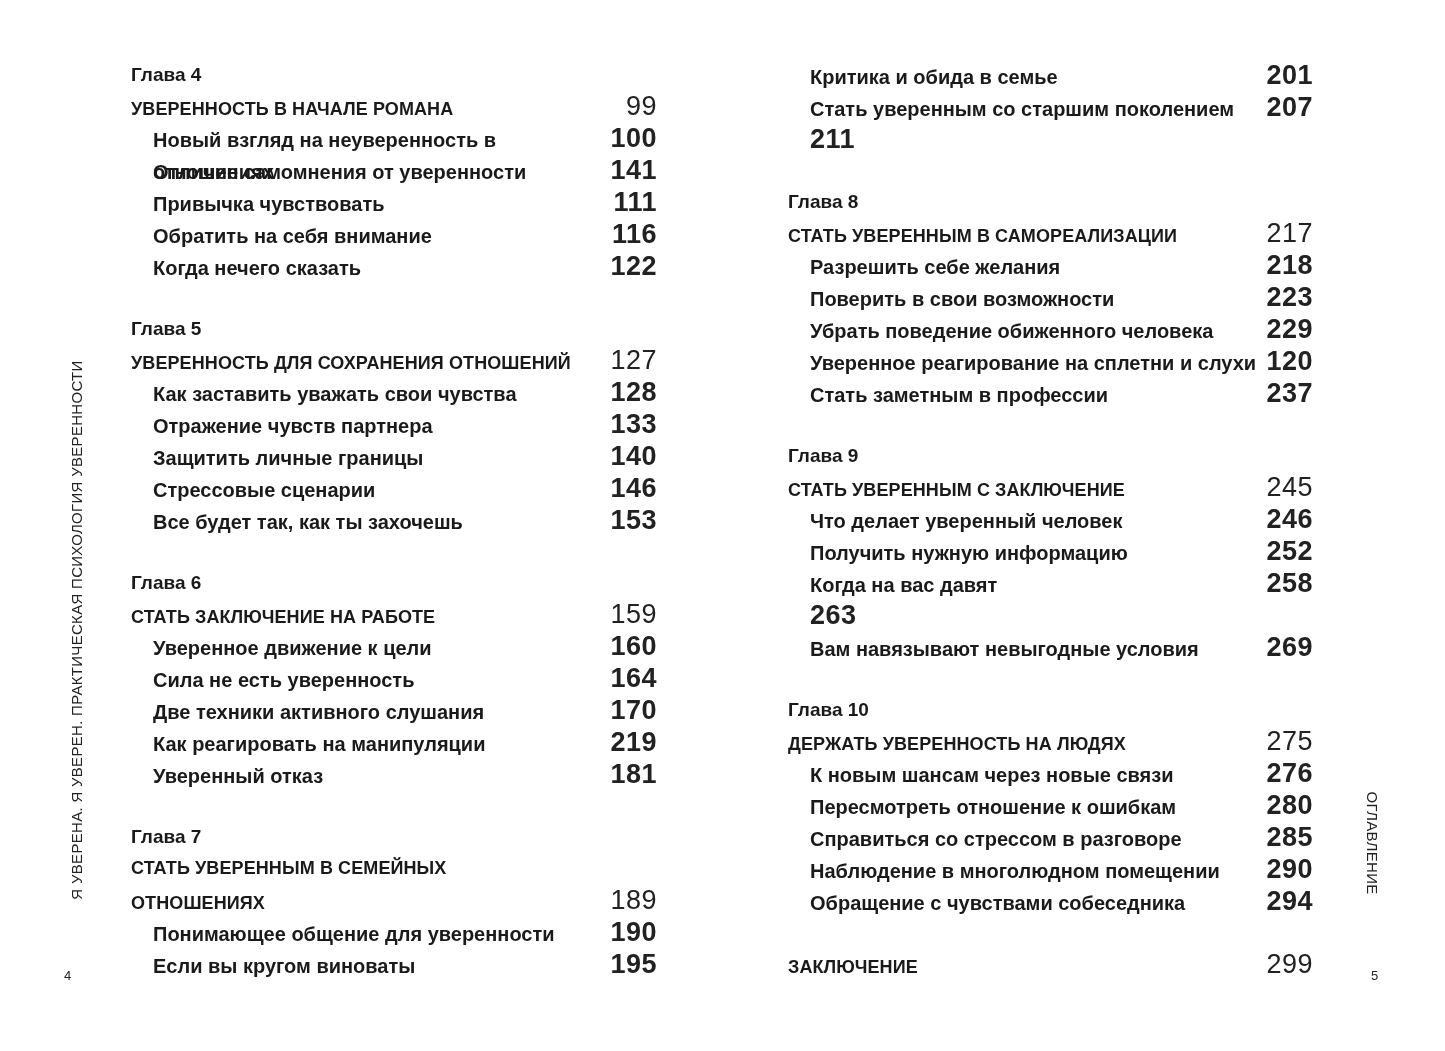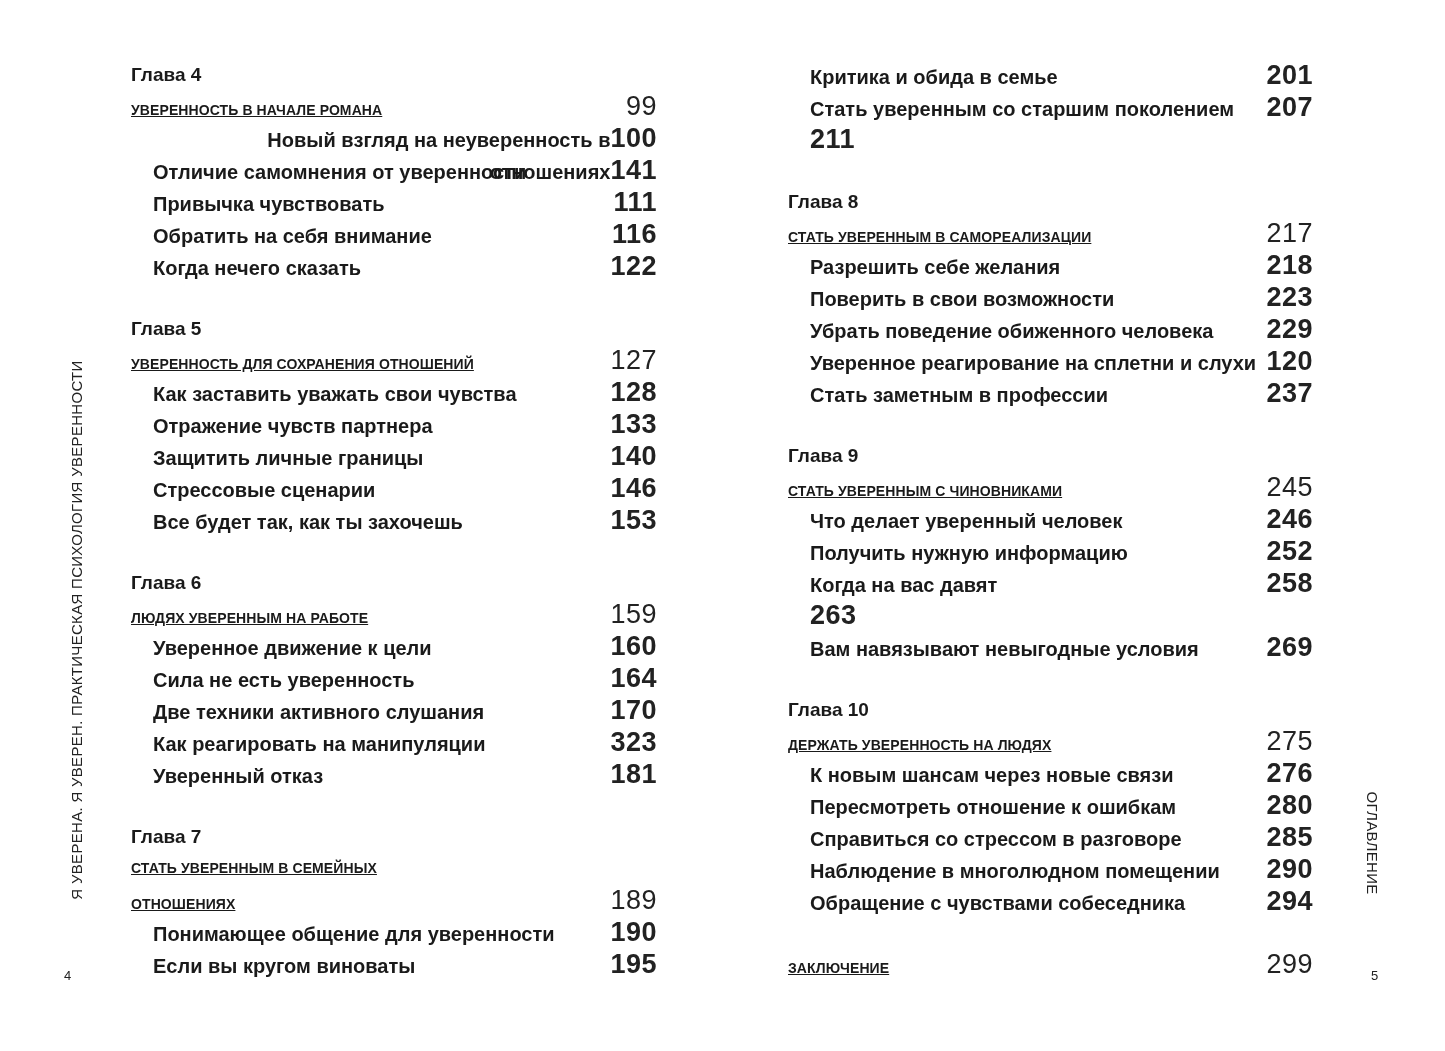--- a/index.html
+++ b/index.html
@@ -4,23 +4,23 @@
   <style>
     html, body { margin:0; padding:0; }
     body {
       width:1445px; height:1051px; background:#ffffff; position:relative; overflow:hidden;
       font-family:"Liberation Sans", sans-serif; color:#1a1a1a;
     }
     .page { position:absolute; top:0; height:1051px; }
     .col { position:absolute; }
     #left-col { left:131px; top:59px; width:526px; }
     #right-col { left:788px; top:59px; width:525px; }
-    .row { display:flex; justify-content:space-between; align-items:baseline; height:32px; line-height:32px; font-size:20px;text-align:right; }
+    .row { display:flex; justify-content:space-between; align-items:baseline; height:32px; line-height:32px; font-size:20px; }
     .chap-label { font-weight:bold; font-size:19px; height:31px; line-height:31px; }
-    .chap-title { font-weight:bold; font-size:14px; letter-spacing:0.1px;text-decoration:underline; }
+    .chap-title { font-weight:bold; font-size:18px; letter-spacing:0.1px; }
     .sub { padding-left:22px;font-weight:bold; }
     .num { font-size:27px; letter-spacing:0.5px; color:#222; }
     .gap { height:31px; }
     .runner { position:absolute; font-size:15px; letter-spacing:0.3px; white-space:nowrap; color:#222; }
     #left-runner { left:76px; top:630px; transform:translate(-50%,-50%) rotate(-90deg); }
     #right-runner { left:1372px; top:843px; transform:translate(-50%,-50%) rotate(90deg); }
     .folio { position:absolute; font-size:13px; color:#222; }
     #folio-left { left:64px; top:968px; }
     #folio-right { left:1371px; top:968px; }
   </style>
@@ -82,38 +82,38 @@
         <span class="num">146</span>
       </div>
     <div class="row sub">
         <span>Все будет так, как ты захочешь</span>
         <span class="num">153</span>
       </div>
     <div class="gap"></div>
 
     <div class="row chap-label">Глава 6</div>
     <div class="row">
-      <span class="chap-title">ЛЮДЯХ УВЕРЕННЫМ НА РАБОТЕ</span>
+      <span class="chap-title">СТАТЬ ЗАКЛЮЧЕНИЕ НА РАБОТЕ</span>
       <span class="num">159</span>
     </div>
     <div class="row sub">
         <span>Уверенное движение к цели</span>
         <span class="num">160</span>
       </div>
     <div class="row sub">
         <span>Сила не есть уверенность</span>
         <span class="num">164</span>
       </div>
     <div class="row sub">
         <span>Две техники активного слушания</span>
         <span class="num">170</span>
       </div>
     <div class="row sub">
         <span>Как реагировать на манипуляции</span>
-        <span class="num">323</span>
+        <span class="num">219</span>
       </div>
     <div class="row sub">
         <span>Уверенный отказ</span>
         <span class="num">181</span>
       </div>
     <div class="gap"></div>
 
     <div class="row chap-label">Глава 7</div>
     <div class="row">
       <span class="chap-title">СТАТЬ УВЕРЕННЫМ В СЕМЕЙНЫХ</span>
@@ -175,21 +175,21 @@
       <span class="num">120</span>
     </div>
   <div class="row sub">
       <span>Стать заметным в профессии</span>
       <span class="num">237</span>
     </div>
   <div class="gap"></div>
 
   <div class="row chap-label">Глава 9</div>
   <div class="row">
-    <span class="chap-title">СТАТЬ УВЕРЕННЫМ С ЧИНОВНИКАМИ</span>
+    <span class="chap-title">СТАТЬ УВЕРЕННЫМ С ЗАКЛЮЧЕНИЕ</span>
     <span class="num">245</span>
   </div>
   <div class="row sub">
       <span>Что делает уверенный человек</span>
       <span class="num">246</span>
     </div>
   <div class="row sub">
       <span>Получить нужную информацию</span>
       <span class="num">252</span>
     </div>

